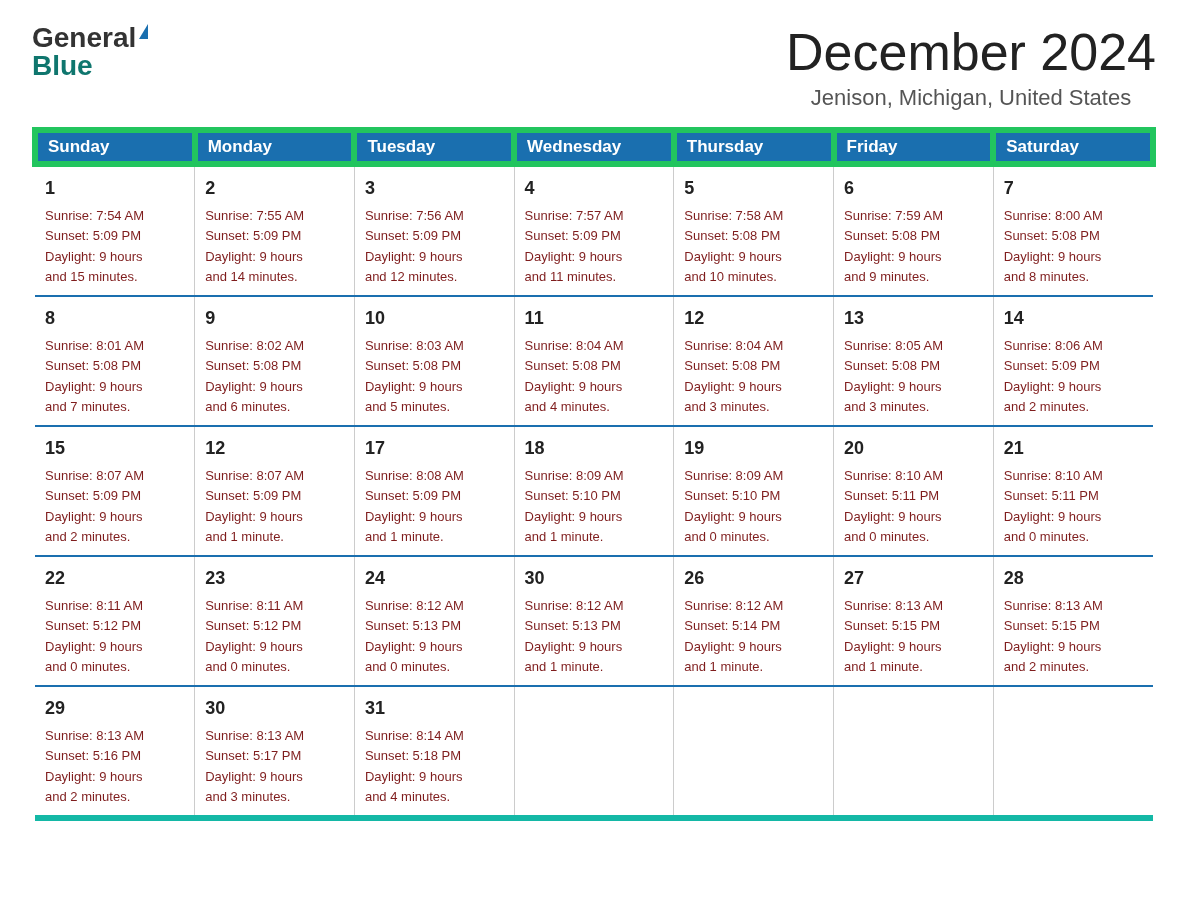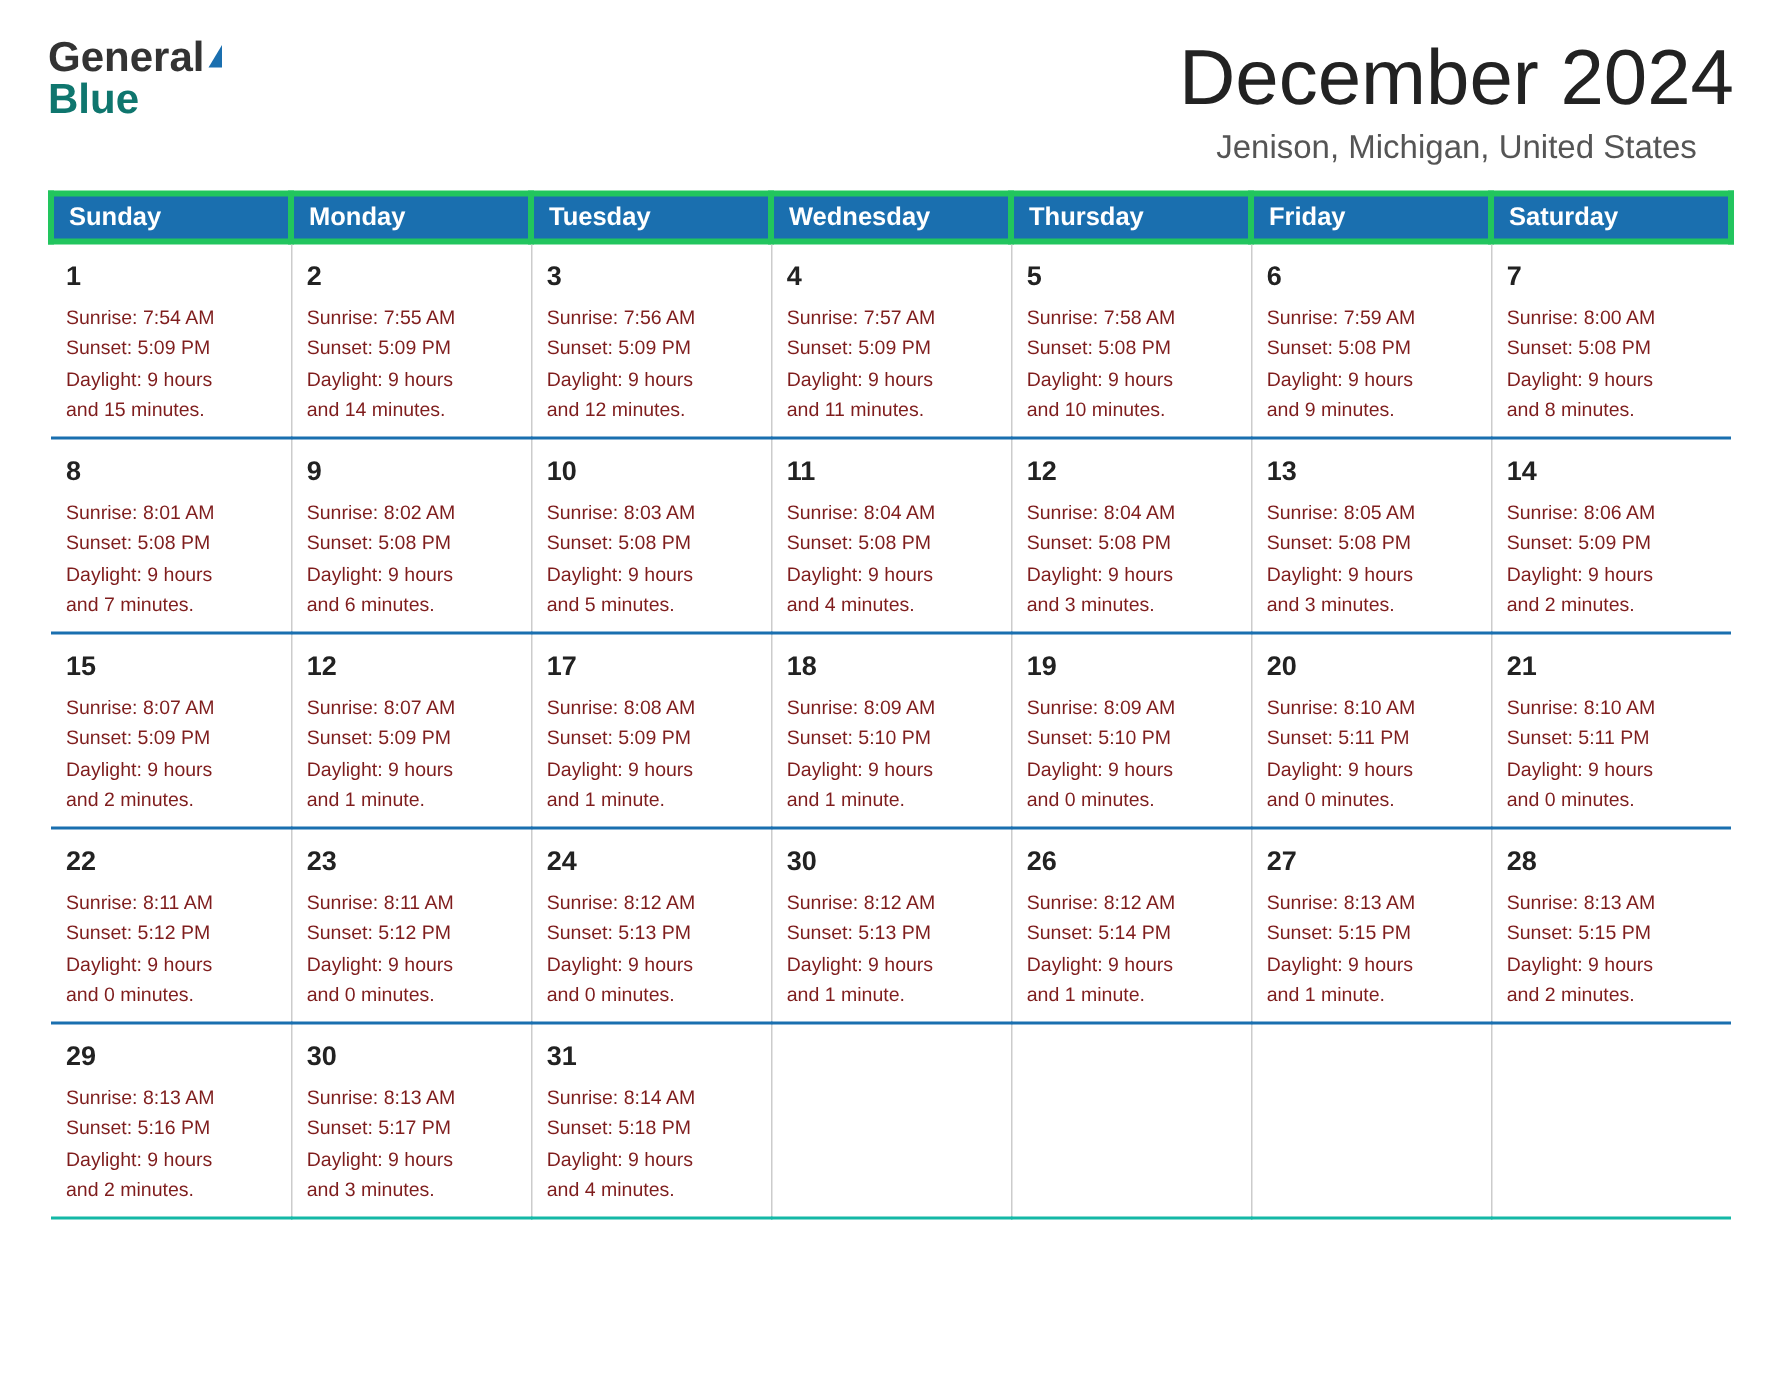--- a/index.html
+++ b/index.html
@@ -28,21 +28,21 @@
       line-height: 1;
     }
     .logo-text-blue {
       font-size: 28px;
       font-weight: bold;
       color: #0f766e;
       line-height: 1;
     }
     .logo-row {
       display: flex;
-      align-items: center;
+      align-items: flex-start;
     }
     .title-section {
       text-align: right;
     }
     .month-title {
       font-size: 52px;
       font-weight: normal;
       color: #222;
       line-height: 1.1;
     }
@@ -59,21 +59,21 @@
     }
     thead tr {
       background-color: #1a6faf;
     }
     thead th {
       color: #fff;
       font-size: 17px;
       font-weight: bold;
       padding: 4px 10px;
       text-align: left;
-      border: 4px solid #22c55e;
+      border: 6px solid #22c55e;
     }
     tbody tr {
       vertical-align: top;
       border-bottom: 2px solid #1a6faf;
     }
     tbody td {
       padding: 8px 10px;
       font-size: 13.5px;
       color: #333;
       border-right: 1px solid #ccc;
@@ -89,21 +89,21 @@
       color: #222;
       display: block;
       margin-bottom: 4px;
     }
     .day-info {
       font-size: 13px;
       color: #7f1d1d;
       line-height: 1.55;
     }
     tbody tr:last-child {
-      border-bottom: 2px solid #14b8a6;
+      border-bottom: 6px solid #14b8a6;
     }
     .empty-cell {
       background: #fff;
     }
   </style>
 </head>
 <body>
 
 <div class="header">
   <div class="logo">

